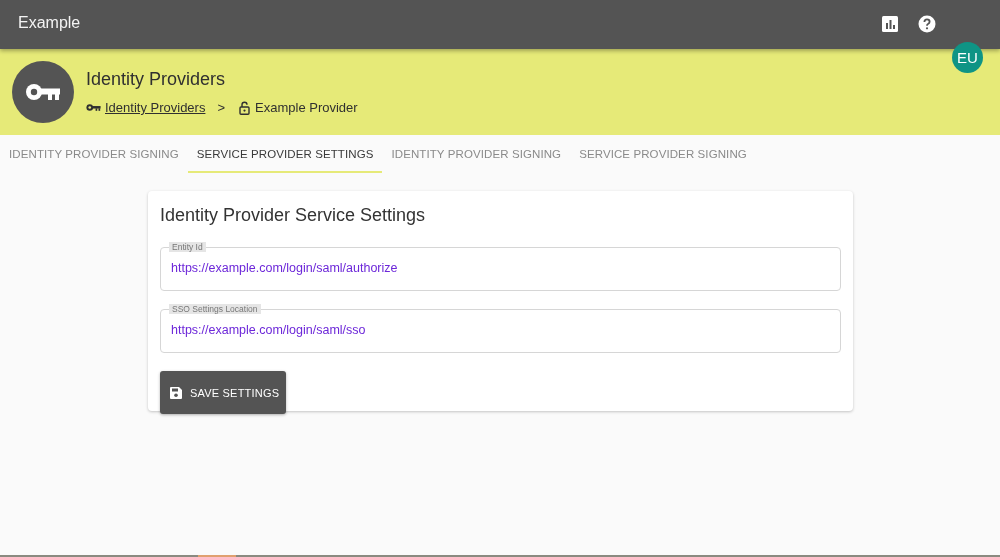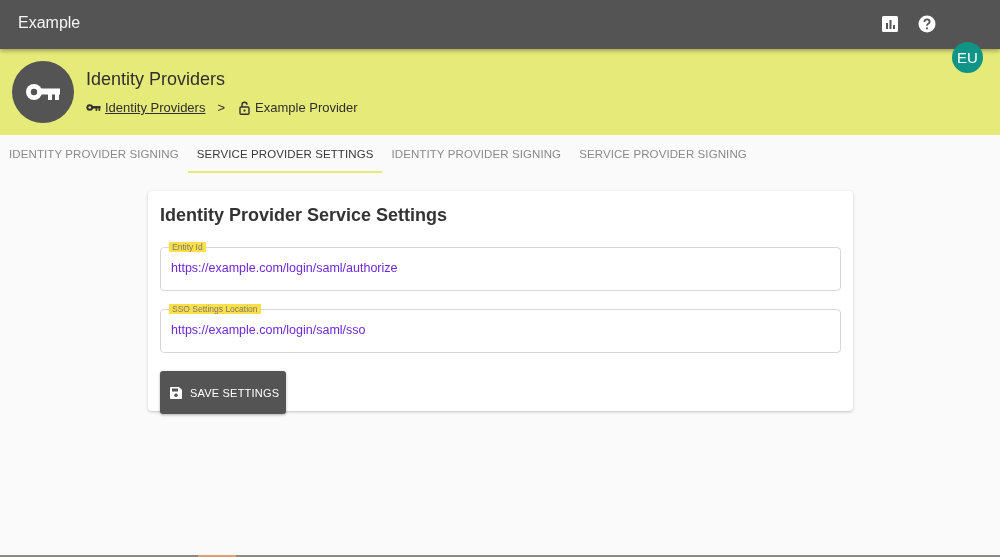--- a/index.html
+++ b/index.html
@@ -18,23 +18,23 @@
   .crumbs .link { text-decoration: underline; margin-left: 4px; cursor: pointer; }
   .crumbs .sep { margin: 0 14px 0 12px; }
   .crumbs .current { margin-left: 5px; }
 
   .tabs { position: absolute; left: 0; top: 135px; width: 1000px; height: 38px; display: flex; }
   .tab { height: 38px; padding: 0 9px; display: flex; align-items: center; font-size: 11.5px; color: #8a8a8a; letter-spacing: 0.1px; cursor: pointer; position: relative; }
   .tab.active { color: #3a3a3a; }
   .tab.active::after { content: ""; position: absolute; left: 0; right: 0; bottom: 0; height: 2px; background: #e6ea78; }
 
   .card { position: absolute; left: 148px; top: 191px; width: 705px; height: 220px; background: #fff; border-radius: 4px; box-shadow: 0 1px 3px rgba(0,0,0,0.22); }
-  .card .card-title { position: absolute; left: 12px; top: 14px; font-size: 18px; color: #333; font-weight: bold; }
+  .card .card-title { position: absolute; left: 12px; top: 14px; font-size: 18px; color: #333; }
   .field { position: absolute; left: 12px; width: 681px; height: 44px; border: 1px solid #d6d6d6; border-radius: 4px; }
-  .field .label { position: absolute; left: 8px; top: -6px; background: #fde047; padding: 0 3px; font-size: 8.5px; color: #777; }
+  .field .label { position: absolute; left: 8px; top: -6px; background: #e5e5e5; padding: 0 3px; font-size: 8.5px; color: #777; }
   .field input { position: absolute; left: 10px; top: 13px; width: 650px; border: none; outline: none; font-family: "Liberation Sans", sans-serif; font-size: 12.5px; color: #6d28d9; background: transparent; }
   .save-btn { position: absolute; left: 12px; top: 180px; width: 126px; height: 43px; background: #545454; border-radius: 3px; color: #fff; font-size: 11px; display: flex; align-items: center; padding-left: 10px; box-shadow: 0 1px 3px rgba(0,0,0,0.3); cursor: pointer; }
   .save-btn .lbl { margin-left: 8px; letter-spacing: 0.2px; }
 
   .bottom-line { position: absolute; left: 0; top: 555px; width: 1000px; height: 2px; background: #8a8a80; }
   .bottom-accent { position: absolute; left: 198px; top: 555px; width: 38px; height: 2px; background: #e0a070; }
 </style>
 </head>
 <body>
 

